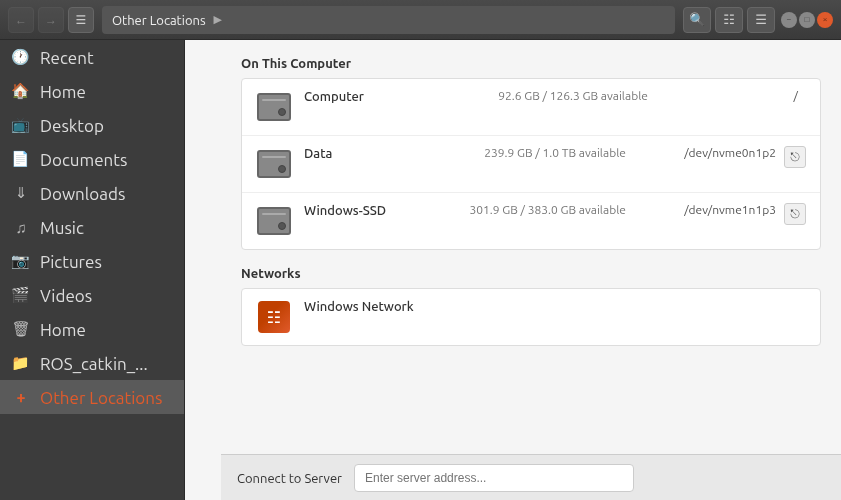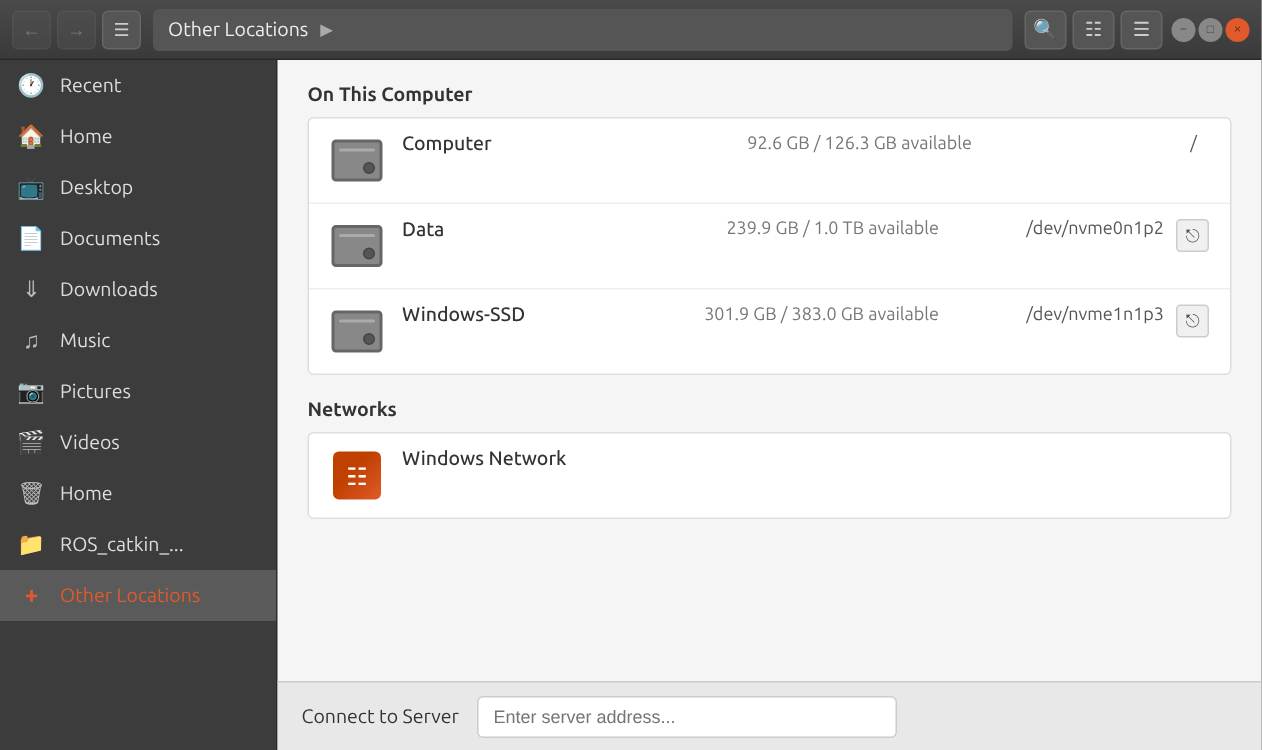--- a/index.html
+++ b/index.html
@@ -112,21 +112,21 @@
     }
     .sidebar-item.active { background: #5a5a5a; }
     .sidebar-icon {
       width: 18px; height: 18px;
       display: flex; align-items: center; justify-content: center;
       font-size: 15px;
       color: #bbb;
       flex-shrink: 0;
     }
     .sidebar-label {
-      font-size: 13px;
+      font-size: 17px;
       color: #ddd;
     }
     .sidebar-item.other-locations .sidebar-icon {
       color: #e05a2b;
     }
     .sidebar-item.other-locations .sidebar-label {
       color: #e05a2b;
     }
     .sidebar-item.other-locations .plus-icon {
       color: #e05a2b;
@@ -134,20 +134,21 @@
       font-weight: bold;
     }
 
     
     .content {
       flex: 1;
       background: #f5f5f5;
       display: flex;
       flex-direction: column;
       overflow: hidden;
+      padding-left: 36px;
     }
     .content-scroll {
       flex: 1;
       overflow-y: auto;
       padding: 16px 20px;
     }
 
     .section-title {
       font-size: 13px;
       font-weight: bold;

